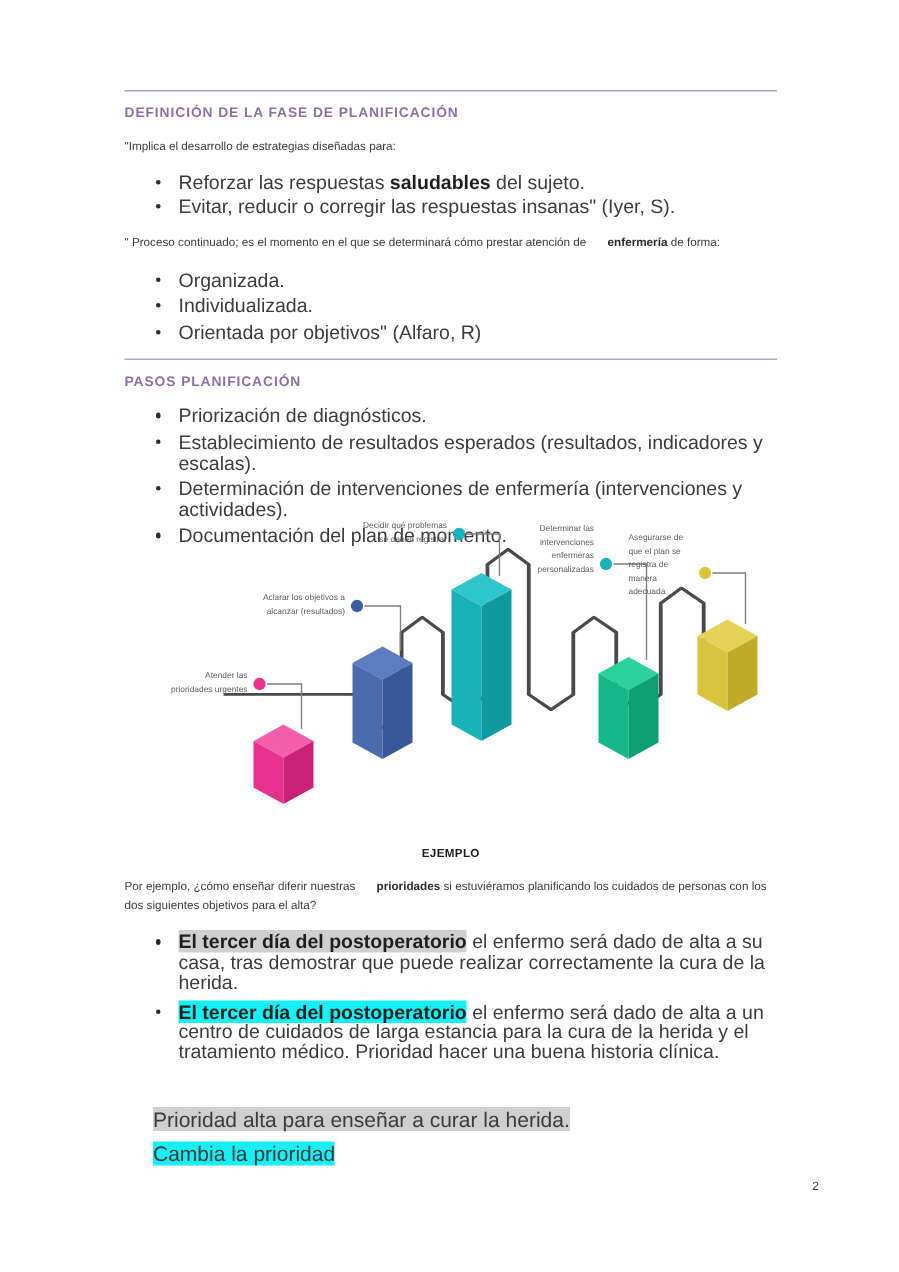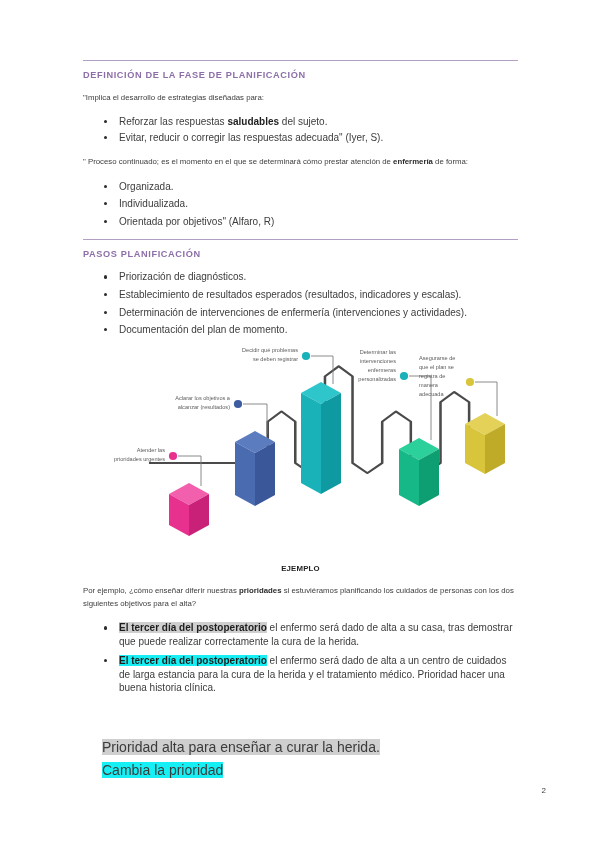--- a/index.html
+++ b/index.html
@@ -15,25 +15,25 @@
 
   
   .rule{height:1px;background:#b39ec4;width:100%;margin:0 0 9px 0;}
   .heading{
     color:#8d6fa8;font-size:9.2px;font-weight:bold;
     letter-spacing:.62px;margin:0 0 11px 0;
   }
 
   
   .para{font-size:7.8px;line-height:13.2px;margin:0 0 11px 0;color:#3c3c3c;}
-  .para b{font-weight:bold;color:#2b2b2b;}
+  .para b{font-weight:bold;color:#2b2b2b;margin-left:12px;}
   ul{list-style:none;margin:0 0 11px 0;padding:0;}
   li{
     position:relative;padding-left:36px;
-    font-size:10px;line-height:13.6px;margin:0 0 2px 0;color:#3c3c3c;
+    font-size:13px;line-height:13.6px;margin:0 0 2px 0;color:#3c3c3c;
   }
   li:before{
     content:"";position:absolute;left:21px;top:5px;
     width:3.2px;height:3.2px;border-radius:50%;background:#2b2b2b;
   }
   li b{font-weight:bold;color:#1e1e1e;}
   .hl-gray{background:#cfcfcf;}
   .hl-cyan{background:#16f0f5;}
 
   .sub-heading{
@@ -64,21 +64,21 @@
 <div class="page">
 
   <div class="content">
 
     <div>
       <div class="rule"></div>
       <div class="heading">DEFINICIÓN DE LA FASE DE PLANIFICACIÓN</div>
       <p class="para">"Implica el desarrollo de estrategias diseñadas para:</p>
       <ul>
         <li><span>Reforzar las respuestas </span><b>saludables</b><span> del sujeto.</span></li>
-        <li><span>Evitar, reducir o corregir las respuestas adecuada" (Iyer, S).</span></li>
+        <li><span>Evitar, reducir o corregir las respuestas insanas" (Iyer, S).</span></li>
       </ul>
       <p class="para"><span>" Proceso continuado; es el momento en el que se determinará cómo prestar atención de </span><b>enfermería</b><span> de forma:</span></p>
       <ul class="tight">
         <li>Organizada.</li>
         <li>Individualizada.</li>
         <li>Orientada por objetivos" (Alfaro, R)</li>
       </ul>
     </div>
 
     <div style="">

